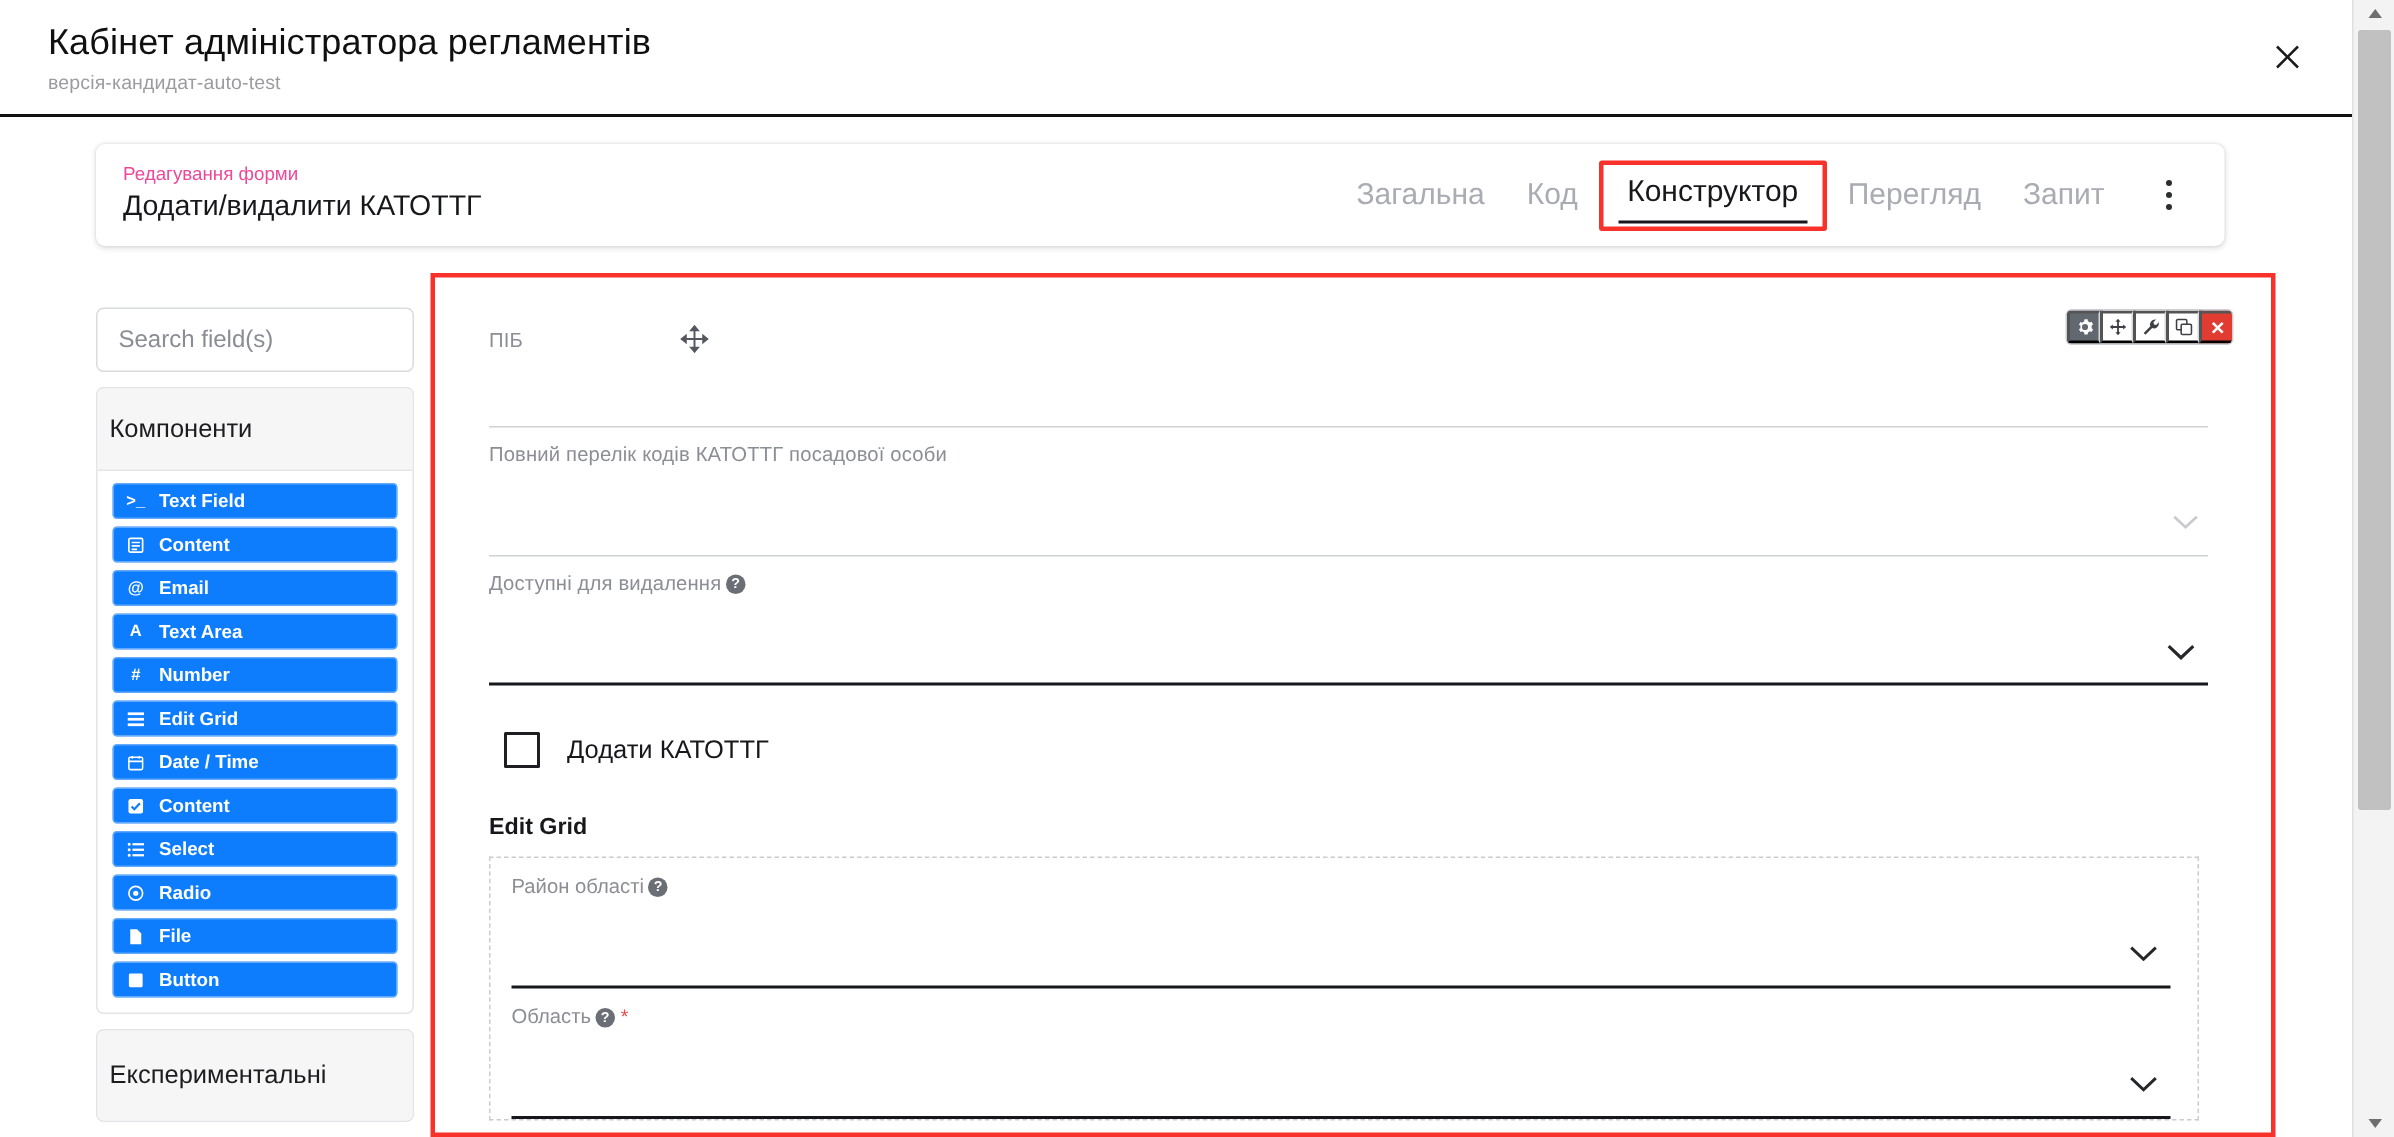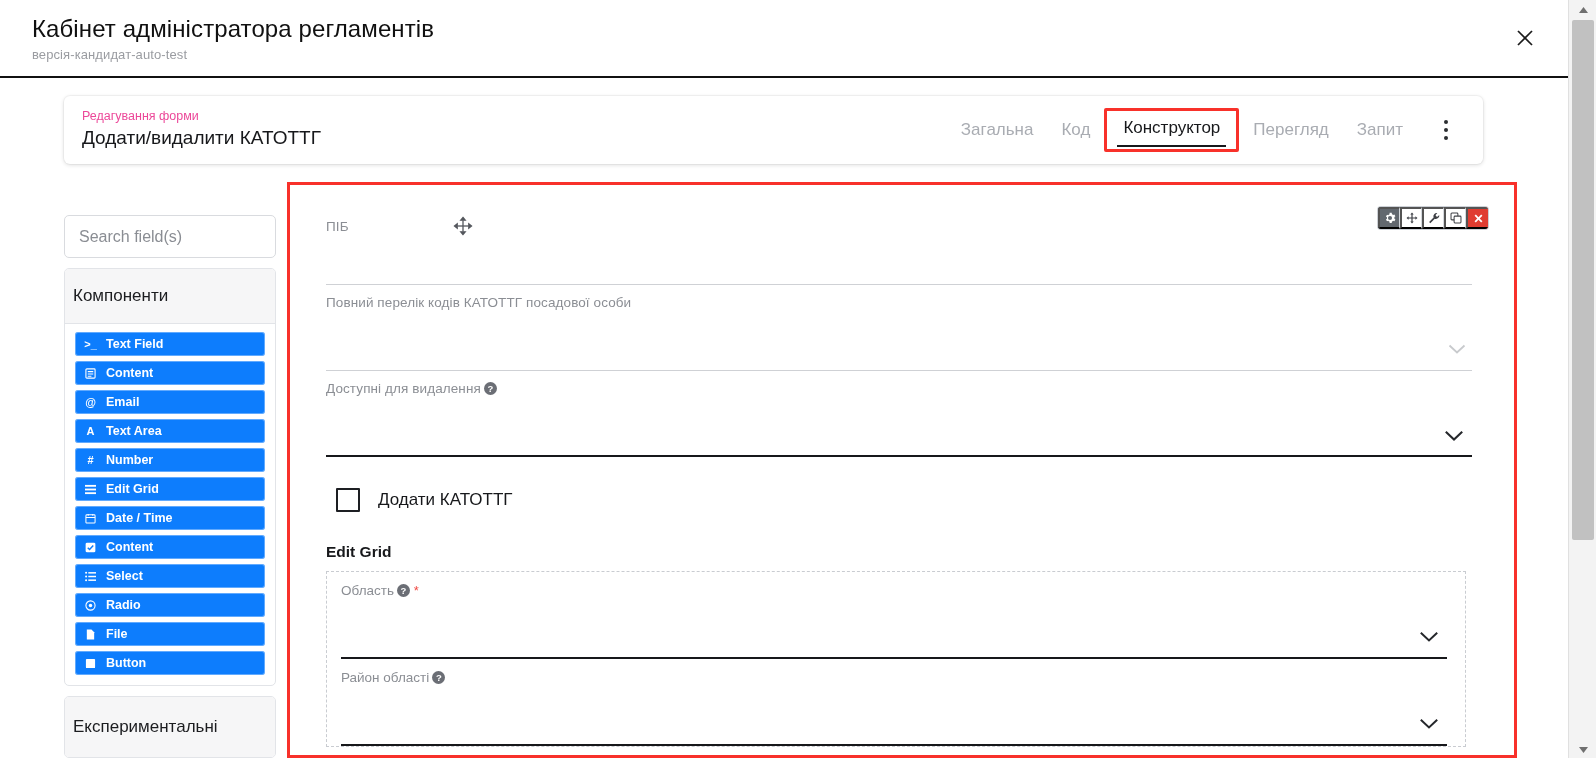--- a/index.html
+++ b/index.html
@@ -38,41 +38,41 @@
     position: absolute; left: 64px; top: 96px; width: 1419px; height: 68px;
     background: #ffffff; border-radius: 6px;
     box-shadow: 0 1px 4px rgba(0,0,0,.14), 0 0 0 1px rgba(0,0,0,.03);
     display: flex; align-items: center; padding: 0 22px 0 18px;
   }
   .form-ctx { display: flex; flex-direction: column; justify-content: center; }
   .form-ctx-sub { font-size: 12.5px; color: #ec4899; line-height: 1.25; }
   .form-ctx-title { font-size: 19px; color: #17181b; line-height: 1.3; margin-top: 1px; }
   .tabs { margin-left: auto; display: flex; align-items: center; gap: 0; }
   .tab {
-    font-size: 17px; color: #a9acb2; padding: 6px 14px; cursor: pointer;
+    font-size: 20px; color: #a9acb2; padding: 6px 14px; cursor: pointer;
     position: relative; white-space: nowrap; background: transparent; border: none;
     font-family: "Liberation Sans", sans-serif;
   }
   .tab.active { color: #17181b; }
   .tab.active .tab-underline {
     position: absolute; left: 8px; right: 8px; bottom: -3px; height: 2px; background: #17181b;
   }
   .tab-highlight {
     position: relative; border: 3px solid #f8312a; padding: 1px 2px 5px 2px; border-radius: 2px;
     background: #fff;
   }
   .kebab {
     width: 30px; height: 34px; margin-left: 14px; display: flex; flex-direction: column;
     align-items: center; justify-content: center; gap: 4px; cursor: pointer;
     background: transparent; border: none;
   }
   .kebab i { display: block; width: 4px; height: 4px; border-radius: 50%; background: #2b2d31; }
 
   
-  .sidebar { position: absolute; left: 64px; top: 215px; width: 212px; }
+  .sidebar { position: absolute; left: 64px; top: 205px; width: 212px; }
   .search-box {
     width: 212px; height: 43px; border: 1px solid #d9dbdf; border-radius: 5px;
     background: #fff; font-size: 16px; color: #8a8d93; padding: 0 14px;
     font-family: "Liberation Sans", sans-serif; outline: none;
   }
   .search-box::placeholder { color: #8a8d93; }
   .panel {
     margin-top: 10px; border: 1px solid #e2e4e8; border-radius: 5px; background: #fff; overflow: hidden;
   }
   .panel-head {
@@ -385,42 +385,42 @@
       <div class="row-check">
         <span class="cbox"></span>
         <span class="cbox-label">Додати КАТОТТГ</span>
       </div>
 
       <div class="grid-title">Edit Grid</div>
       <div class="editgrid">
 
         <div class="eg-row">
           <div class="eg-label">
+            <span>Район області</span><span class="help-ico">?</span>
+          </div>
+          <span class="chev">
+            <svg width="20" height="12" viewBox="0 0 20 12" fill="none" stroke="currentColor" stroke-width="2">
+              <path d="M1.8 1.8 L10 9.5 L18.2 1.8"></path>
+            </svg>
+          </span>
+          <div class="eg-line"></div>
+        </div>
+
+        <div class="eg-row">
+          <div class="eg-label">
             <span>Область</span><span class="help-ico">?</span> <span class="req">*</span>
           </div>
           <span class="chev">
             <svg width="20" height="12" viewBox="0 0 20 12" fill="none" stroke="currentColor" stroke-width="2">
               <path d="M1.8 1.8 L10 9.5 L18.2 1.8"></path>
             </svg>
           </span>
           <div class="eg-line"></div>
         </div>
 
-        <div class="eg-row">
-          <div class="eg-label">
-            <span>Район області</span><span class="help-ico">?</span>
-          </div>
-          <span class="chev">
-            <svg width="20" height="12" viewBox="0 0 20 12" fill="none" stroke="currentColor" stroke-width="2">
-              <path d="M1.8 1.8 L10 9.5 L18.2 1.8"></path>
-            </svg>
-          </span>
-          <div class="eg-line"></div>
-        </div>
-
       </div>
     </div>
 
     <div class="comp-toolbar">
       <button class="tb-btn active">
         <span>
           <svg width="12" height="12" viewBox="0 0 14 14" fill="currentColor">
             <path d="M7 4.6a2.4 2.4 0 100 4.8 2.4 2.4 0 000-4.8zm5.2 2.4c0 .3 0 .6-.1.9l1.2.9-1.2 2-1.4-.5c-.4.4-.9.7-1.4.9L9 12.8H6.6l-.3-1.6c-.5-.2-1-.5-1.4-.9l-1.4.5-1.2-2 1.2-.9a5 5 0 010-1.8l-1.2-.9 1.2-2 1.4.5c.4-.4.9-.7 1.4-.9L6.6 1H9l.3 1.6c.5.2 1 .5 1.4.9l1.4-.5 1.2 2-1.2.9c.1.3.1.6.1.9z"></path>
           </svg>
         </span>

